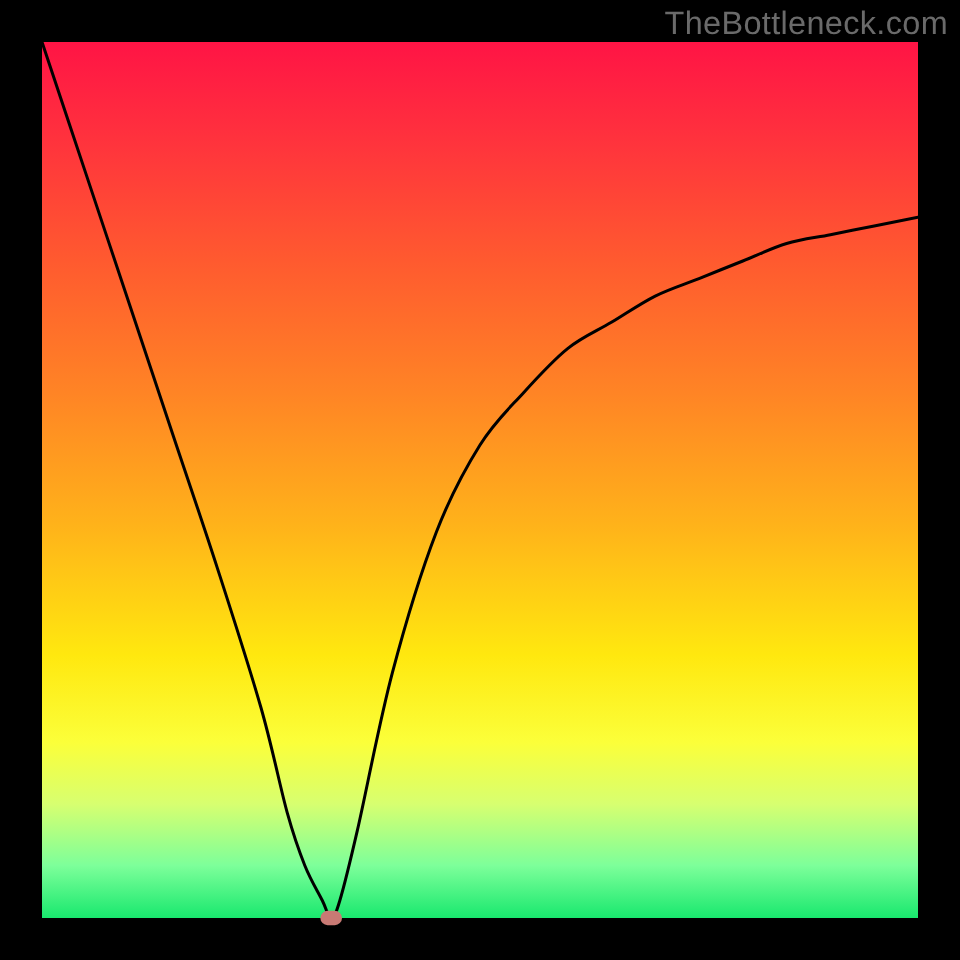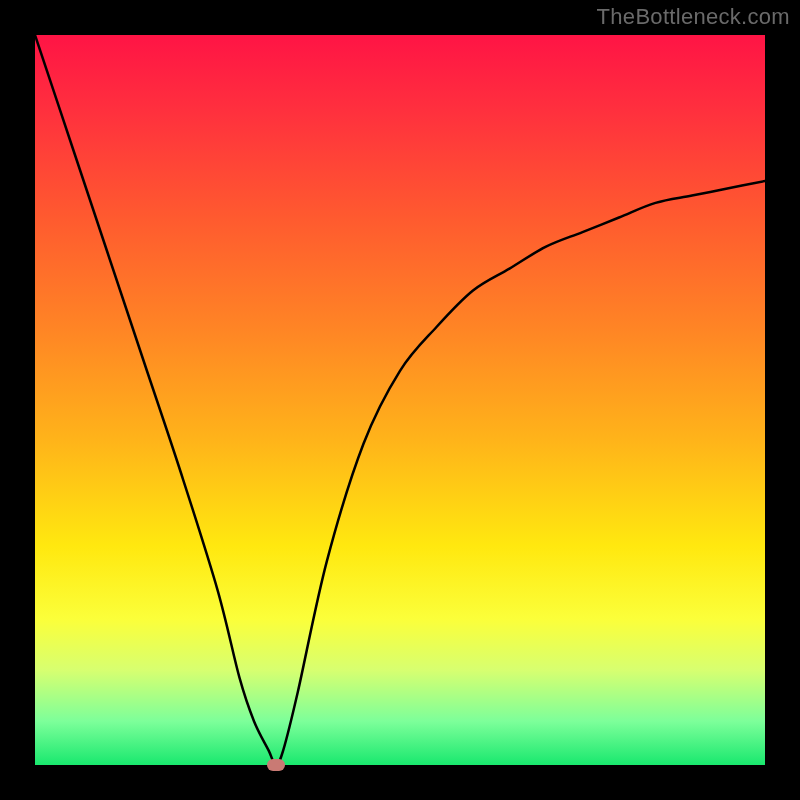--- a/index.html
+++ b/index.html
@@ -43,21 +43,21 @@
     left: 0;
     top: 0;
     width: 730px;
     height: 730px;
   }
   .watermark {
     position: absolute;
     top: 4px;
     right: 10px;
     color: #6a6a6a;
-    font-size: 22px;
+    font-size: 27px;
     font-weight: 500;
     letter-spacing: 0.3px;
     user-select: none;
   }
   .marker {
     position: absolute;
     width: 18px;
     height: 12px;
     background: #c97a74;
     border-radius: 6px;

